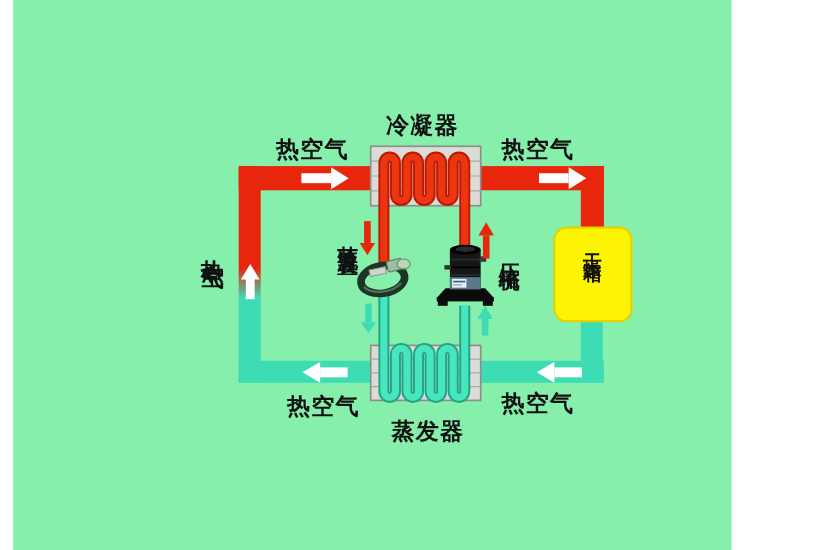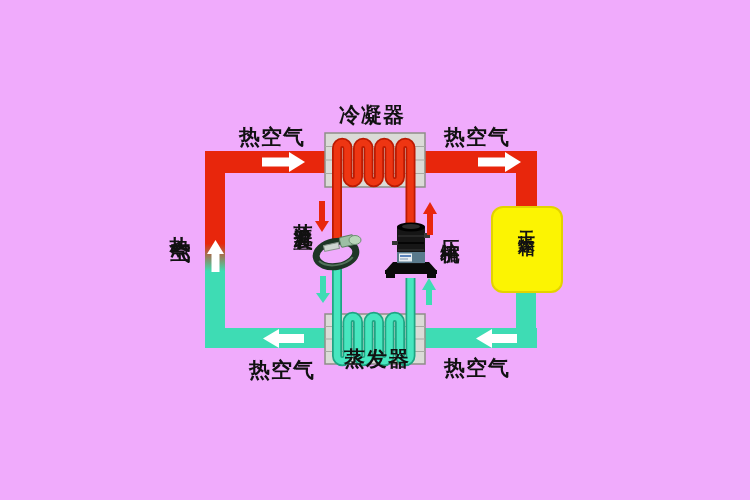--- a/index.html
+++ b/index.html
@@ -1,18 +1,18 @@
 <!DOCTYPE html>
 <html><head>
 <meta charset="utf-8">
 <style>
   html,body{margin:0;padding:0;background:#fff;}
   #stage{
-    position:relative;width:750px;height:500px;background:#f0abfc;
-    font-family:"Liberation Sans", sans-serif;overflow:hidden;
+    position:relative;width:653px;height:500px;background:#86efac;
+    font-family:"Liberation Sans", sans-serif;overflow:hidden;margin-left:12px;
   }
   #stage svg{position:absolute;left:0;top:0;}
   .lbl{
     position:absolute;color:#111;font-weight:bold;white-space:nowrap;
     font-family:"Liberation Sans", sans-serif;line-height:1;
   }
   .h21{font-size:21px;letter-spacing:1px;}
   .center{transform:translateX(-50%);}
   .vtext{
     writing-mode:vertical-rl;text-orientation:upright;
@@ -145,19 +145,19 @@
   <div class="lbl h21 center" style="left:477px;top:126px;">热空气</div>
 
   <div class="lbl vtext v21" style="left:170px;top:219px;">热空气</div>
 
   <div class="lbl vtext v19" style="left:294px;top:208px;">节流装置</div>
 
   <div class="lbl vtext v19" style="left:441px;top:224px;">压缩机</div>
 
   <div class="lbl vtext v17" style="left:518px;top:217px;">干燥箱</div>
 
-  <div class="lbl h21 center" style="left:377px;top:348px;text-align:right;">蒸发器</div>
+  <div class="lbl h21 center" style="left:377px;top:382px;text-align:right;">蒸发器</div>
 
   <div class="lbl h21 center" style="left:282px;top:359px;">热空气</div>
 
   <div class="lbl h21 center" style="left:477px;top:357px;">热空气</div>
 
 </div>
 
 </body></html>

